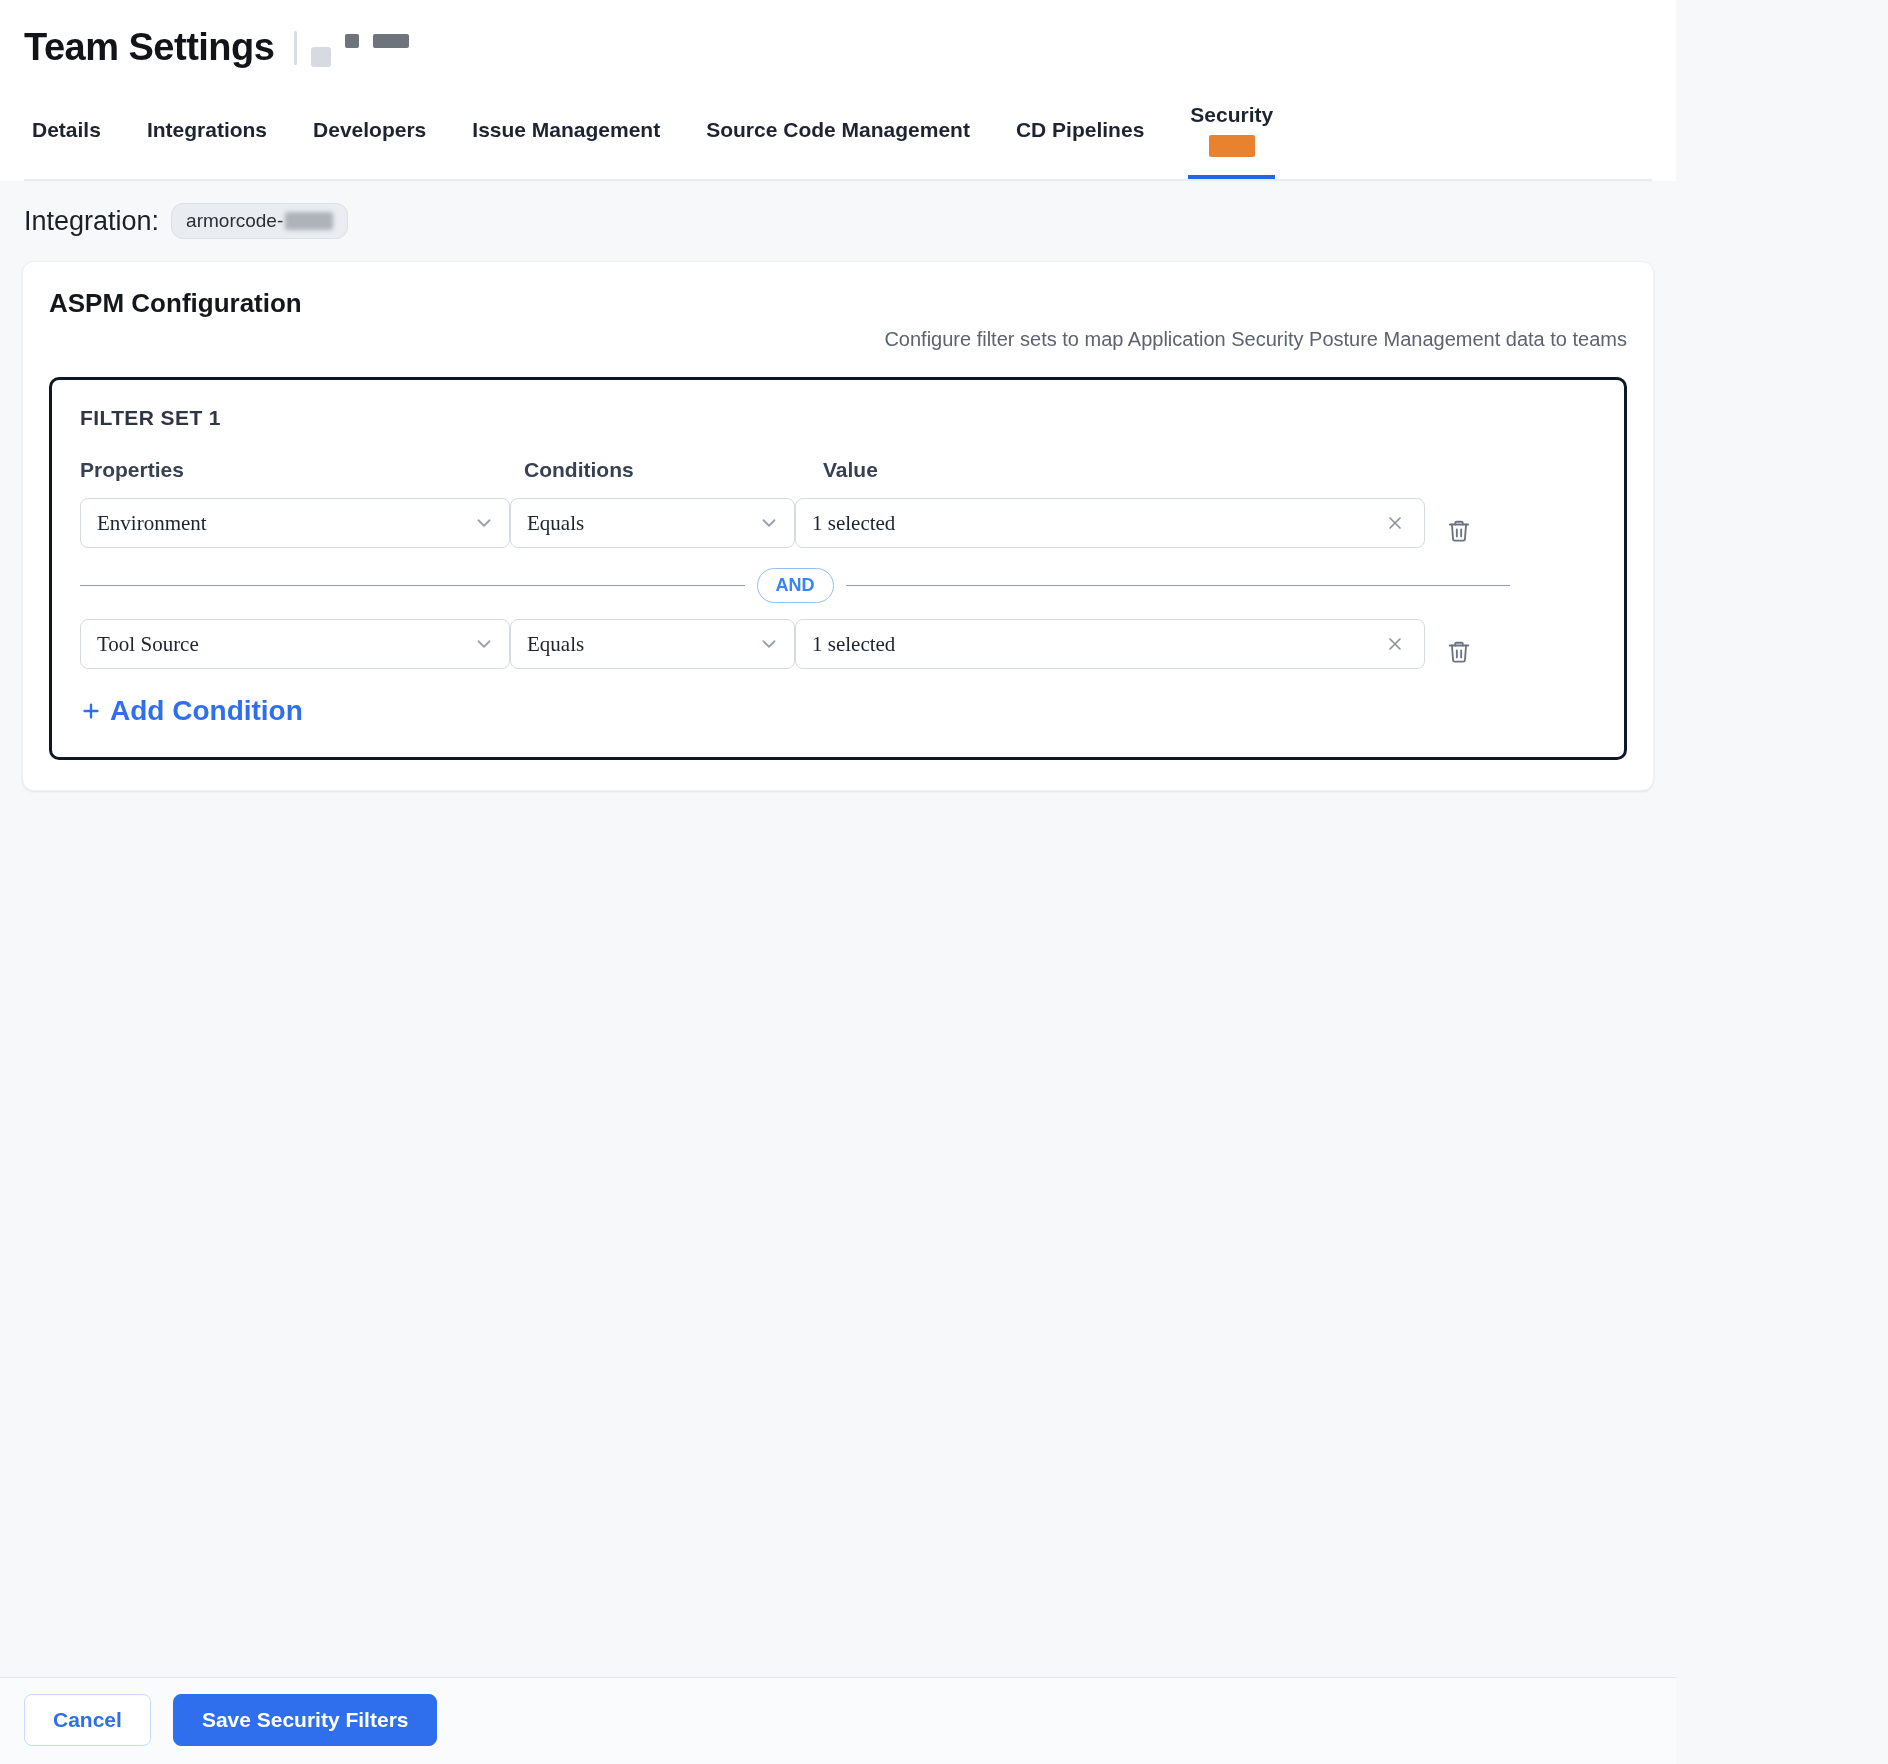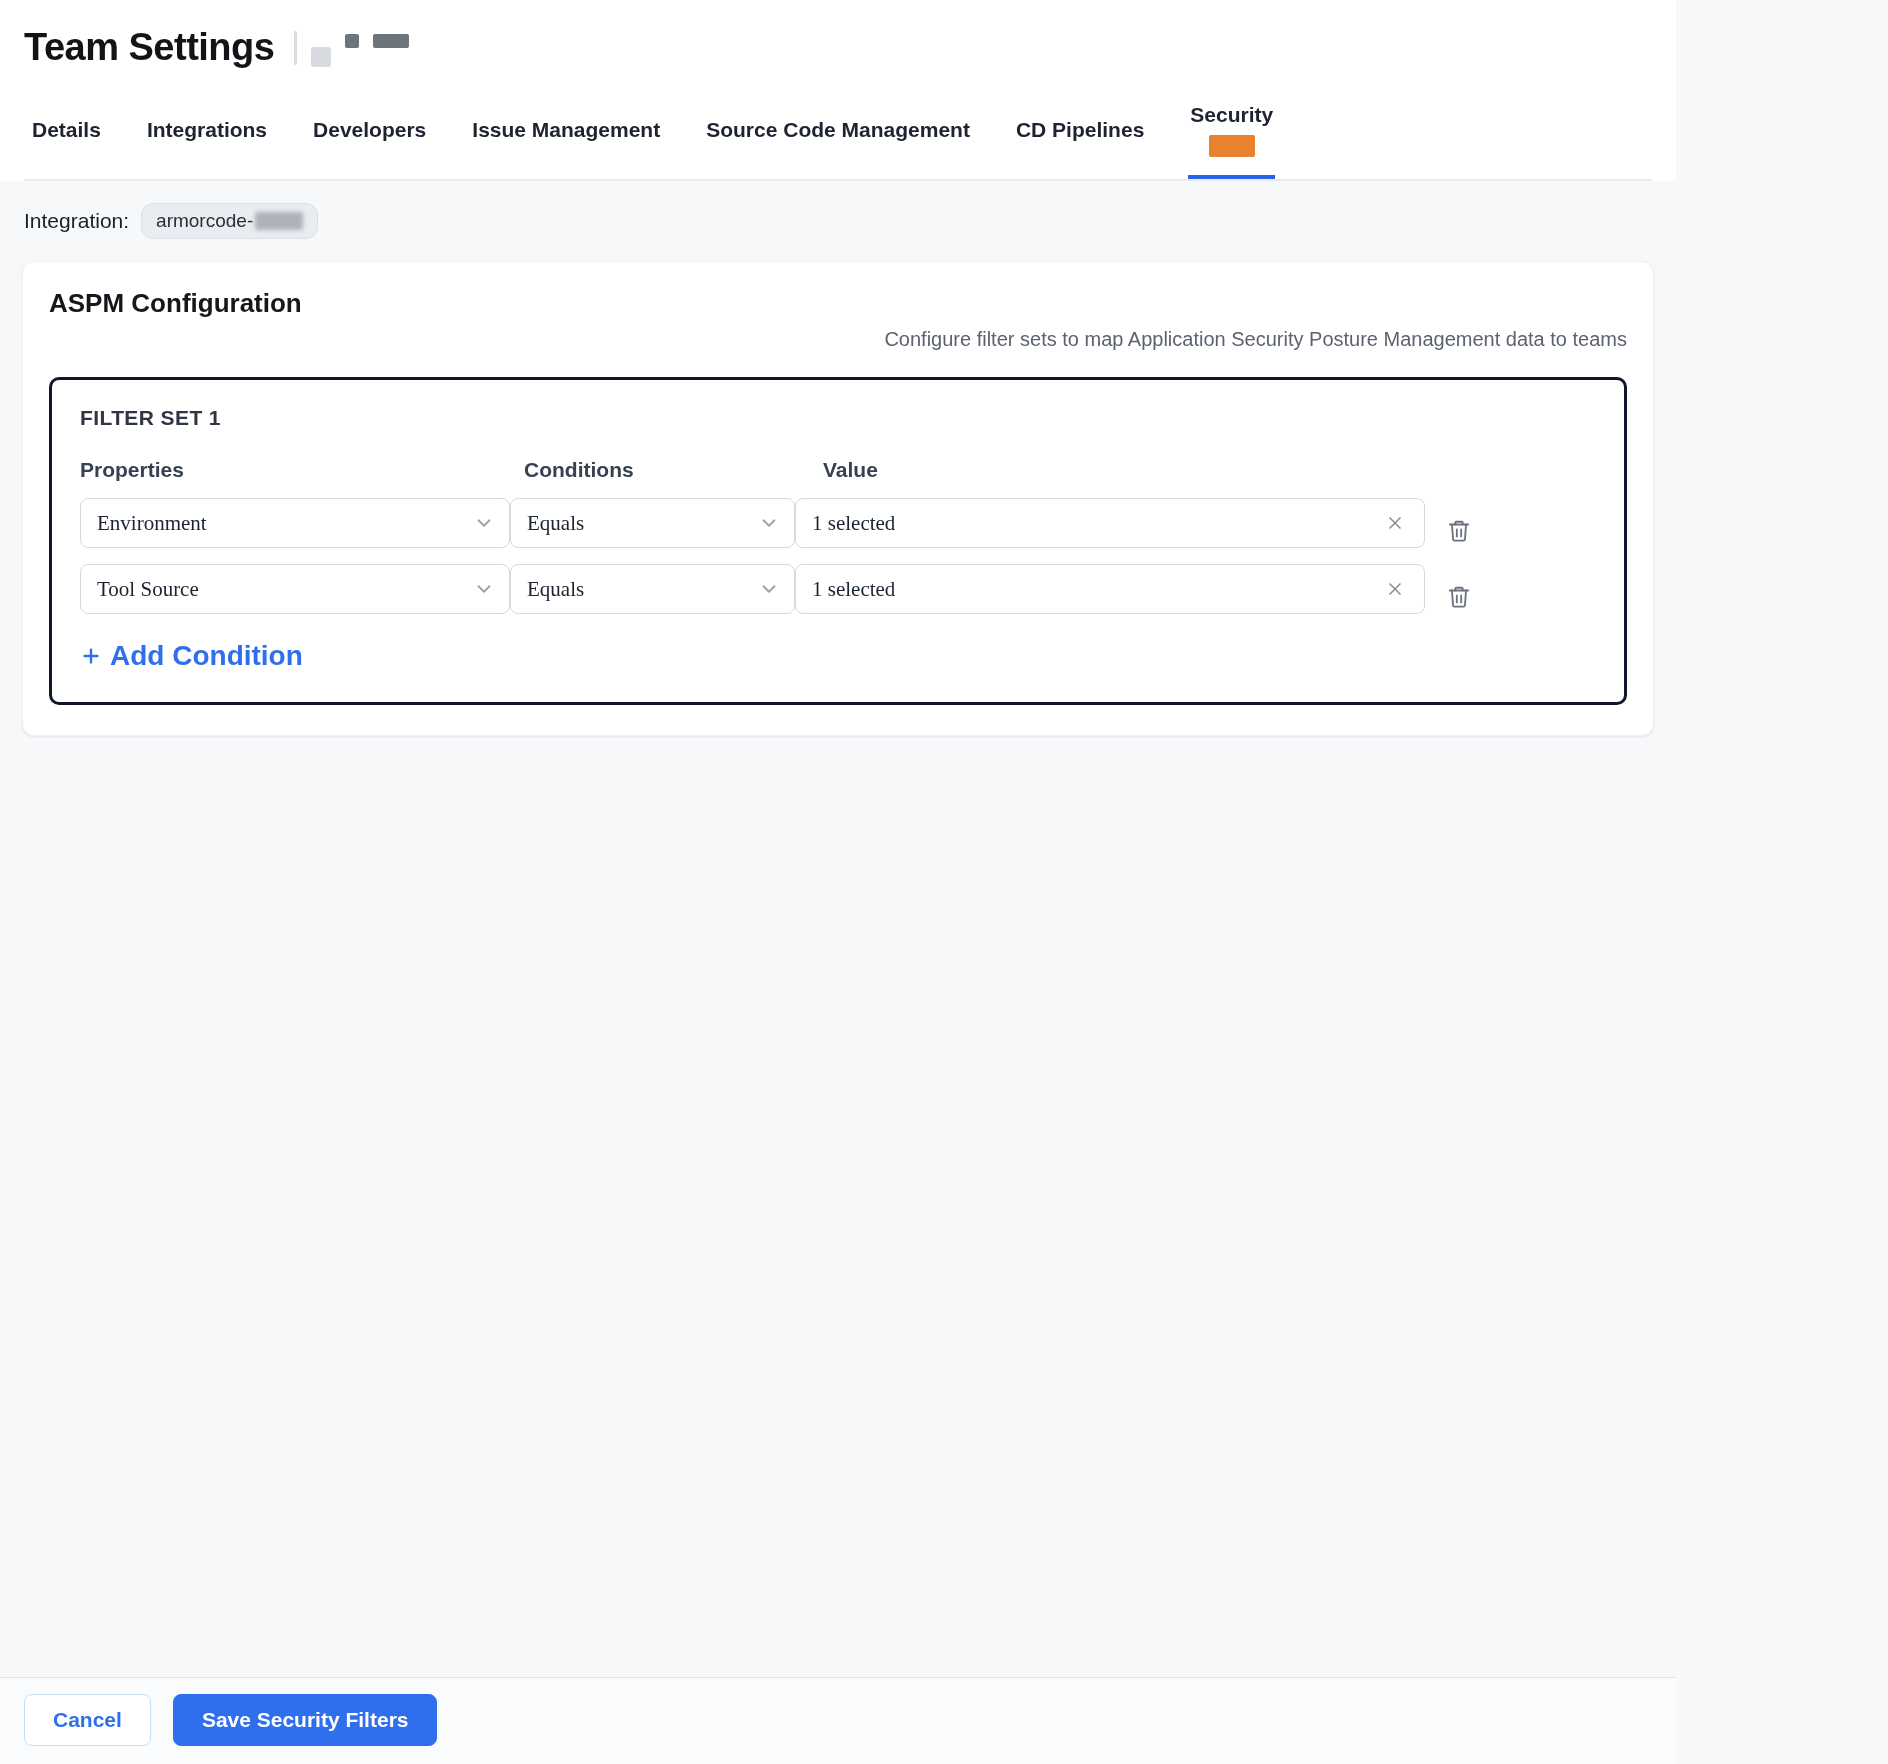--- a/index.html
+++ b/index.html
@@ -25,21 +25,21 @@
 
   
   .tab-bar { display: flex; gap: 42px; margin-top: 30px; padding: 0 6px; border-bottom: 2px solid #e8eaee; background: #ffffff; }
   .tab { font-size: 21px; font-weight: 600; color: #1d2330; padding: 4px 2px 22px 2px; cursor: pointer; white-space: nowrap; display: flex; align-items: center; gap: 8px; }
   .tab.active { box-shadow: inset 0 -4px 0 #2563eb; flex-direction: column; }
   .tab-redact { width: 46px; height: 22px; background: #e8822e; border-radius: 2px; display: inline-block; }
 
   
   .content { padding: 22px 22px 0 22px; }
   .integration-row { display: flex; align-items: center; gap: 12px; padding: 0 2px 4px 2px; }
-  .integration-label { font-size: 21px; color: #1b2027; }
+  .integration-label { font-size: 27px; color: #1b2027; }
   .chip { display: inline-flex; align-items: center; gap: 2px; background: #e9ecf0; border: 1px solid #dcdfe5; border-radius: 12px; padding: 6px 14px; font-size: 19px; color: #2a2f36; cursor: pointer; }
   .chip-redact { width: 48px; height: 18px; background: #aeb3ba; border-radius: 3px; filter: blur(2px); }
 
   
   .card { background: #ffffff; border: 1px solid #eef0f3; border-radius: 12px; margin-top: 18px; padding: 26px 26px 30px 26px; box-shadow: 0 1px 3px rgba(16,24,40,.05), 0 1px 2px rgba(16,24,40,.04); }
   .card-title { font-size: 26px; font-weight: 700; margin: 0; color: #14171c; }
   .card-subtitle { font-size: 20px; color: #5c636e; margin-top: 9px; text-align: right; }
 
   
   .filter-set { margin-top: 26px; border: 3px solid #0f172a; border-radius: 10px; padding: 26px 28px 30px 28px; }
@@ -179,20 +179,25 @@
                     <path d="M8.5 6V4.5a1 1 0 0 1 1-1h5a1 1 0 0 1 1 1V6"></path>
                     <path d="M5.5 6l1 13.5a1.5 1.5 0 0 0 1.5 1.4h8a1.5 1.5 0 0 0 1.5-1.4l1-13.5"></path>
                     <path d="M10 10.5v6.5M14 10.5v6.5"></path>
                   </svg>
                 </span>
               </button>
             </div>
           </div>
 
           
+          <div class="and-divider">
+            <span class="and-line"></span>
+            <span class="and-pill">AND</span>
+            <span class="and-line"></span>
+          </div>
 
           
           <div class="condition-row">
             <div class="select col-prop" role="combobox">
               <span class="select-label">Tool Source</span>
               <span class="chev">
                 <svg width="22" height="22" viewBox="0 0 24 24" fill="none" stroke="#9aa2af" stroke-width="2" stroke-linecap="round" stroke-linejoin="round">
                     <path d="M6 9l6 6 6-6"></path>
                   </svg>
               </span>

